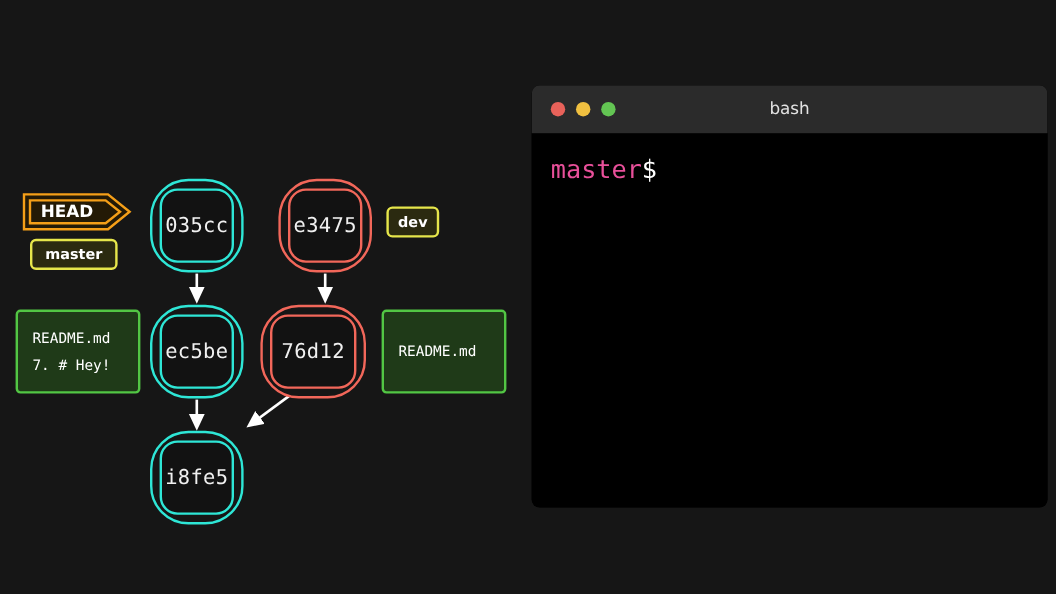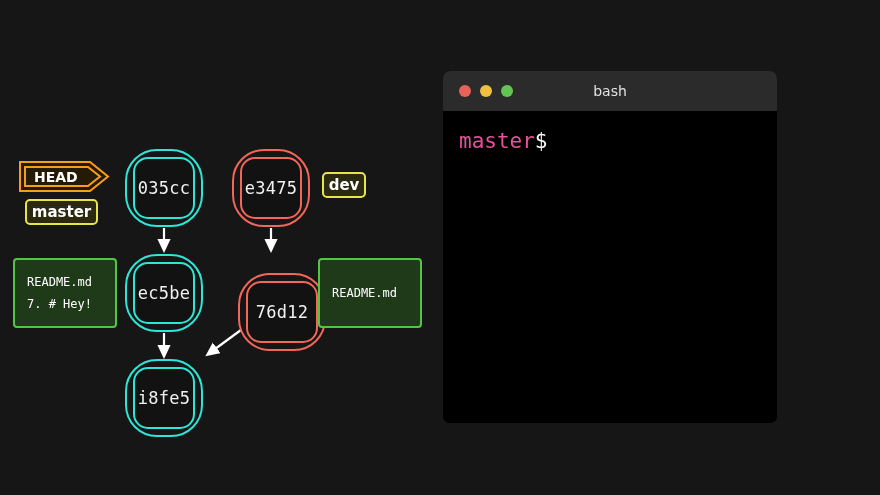--- a/index.html
+++ b/index.html
@@ -43,21 +43,21 @@
 
   .tagbox{
     position:absolute;
     box-sizing:border-box;
     background:#2b2a10;
     border:2px solid #e6e64b;
     border-radius:5px;
     color:#ffffff;
     font-family:"DejaVu Sans", sans-serif;
     font-weight:bold;
-    font-size:15px;
+    font-size:12px;
     display:flex;align-items:center;justify-content:center;
   }
 
   .headbox{
     position:absolute;
     color:#ffffff;
     font-family:"DejaVu Sans", sans-serif;
     font-weight:bold;
     font-size:14px;
     display:flex;align-items:center;
@@ -79,21 +79,21 @@
     justify-content:center;
     padding:0 12px;
     line-height:1.0;
   }
   .filebox .ln{margin:5px 0;}
 
   
   #terminal{
     position:absolute;
     left:443px;top:71px;
-    width:334px;height:352px;
+    width:430px;height:352px;
     border-radius:7px;
     overflow:hidden;
     background:#000000;
   }
   #titlebar{
     position:relative;
     height:40px;
     background:#2b2b2b;
     display:flex;align-items:center;
   }
@@ -162,21 +162,21 @@
     <div class="node red" style="left:232px;top:149px;width:78px;height:78px;">
       <div class="inner"></div>
       <span class="sha">e3475</span>
     </div>
 
     <div class="node" style="left:125px;top:254px;width:78px;height:78px;">
       <div class="inner"></div>
       <span class="sha">ec5be</span>
     </div>
 
-    <div class="node red" style="left:238px;top:254px;width:88px;height:78px;margin-top:19px;">
+    <div class="node red" style="left:217px;top:254px;width:88px;height:78px;">
       <div class="inner"></div>
       <span class="sha">76d12</span>
     </div>
 
     <div class="node" style="left:125px;top:359px;width:78px;height:78px;">
       <div class="inner"></div>
       <span class="sha">i8fe5</span>
     </div>
 
     <div class="filebox" style="left:13px;top:258px;width:104px;height:70px;">

